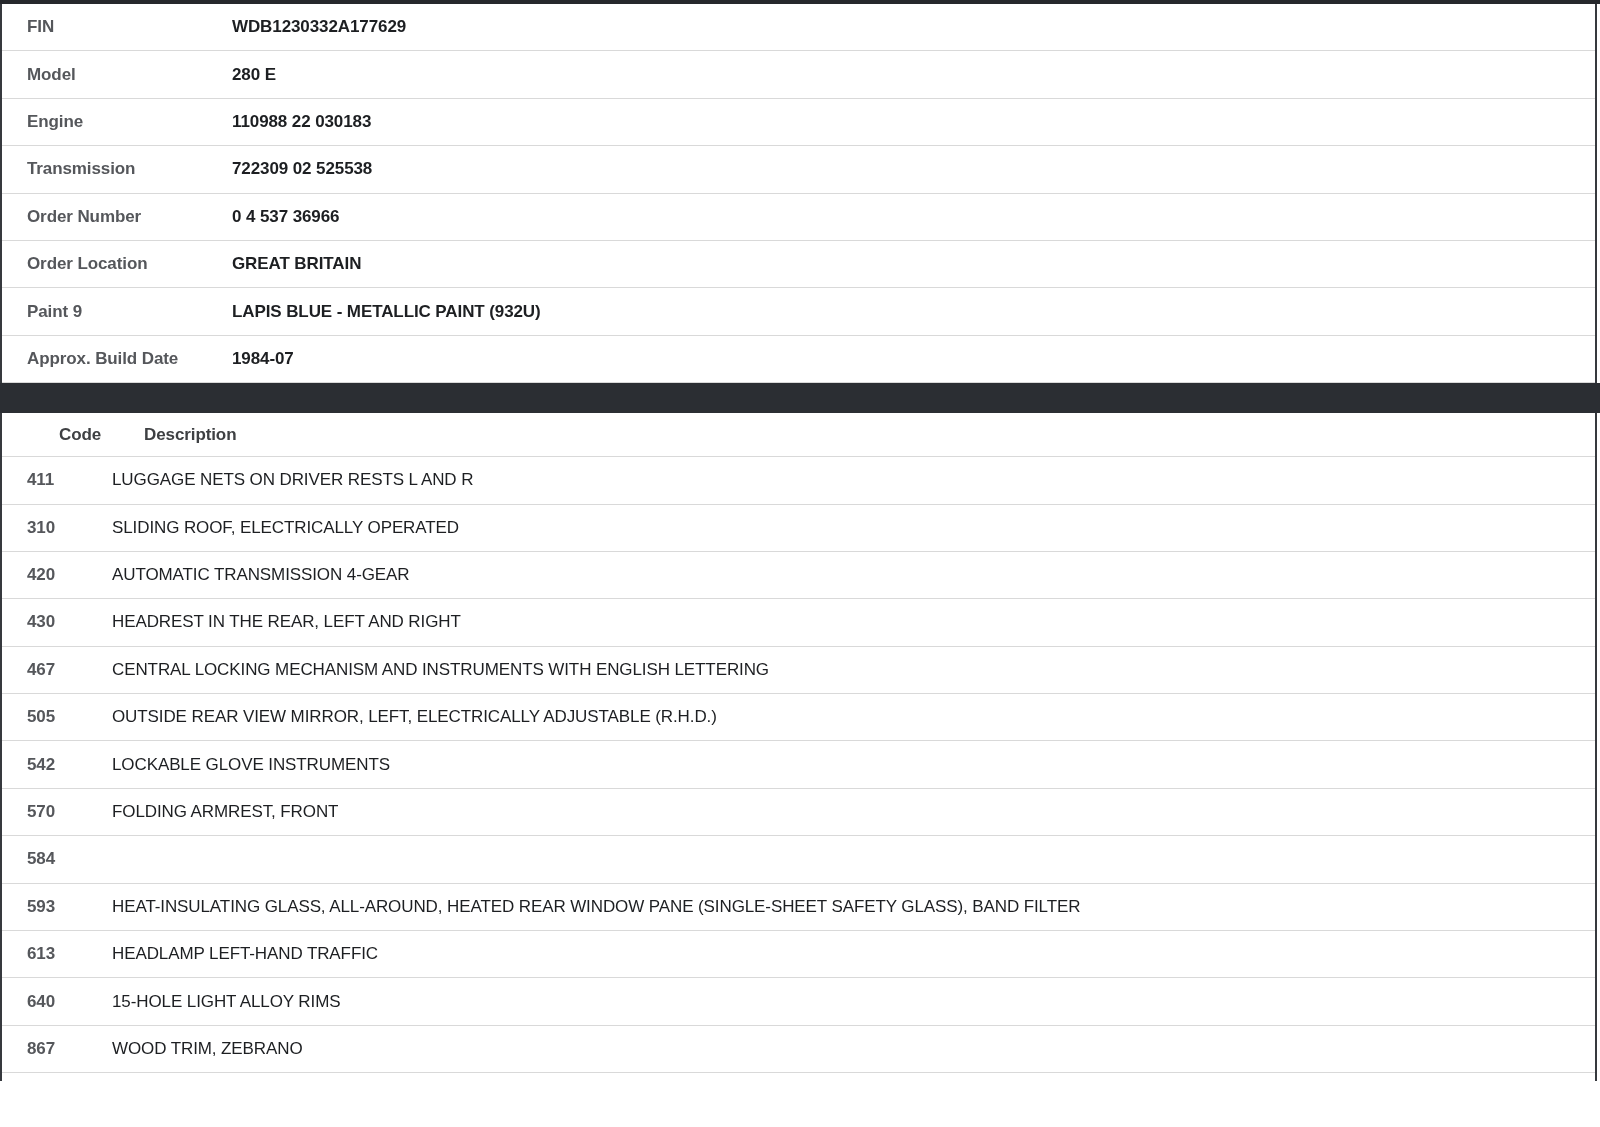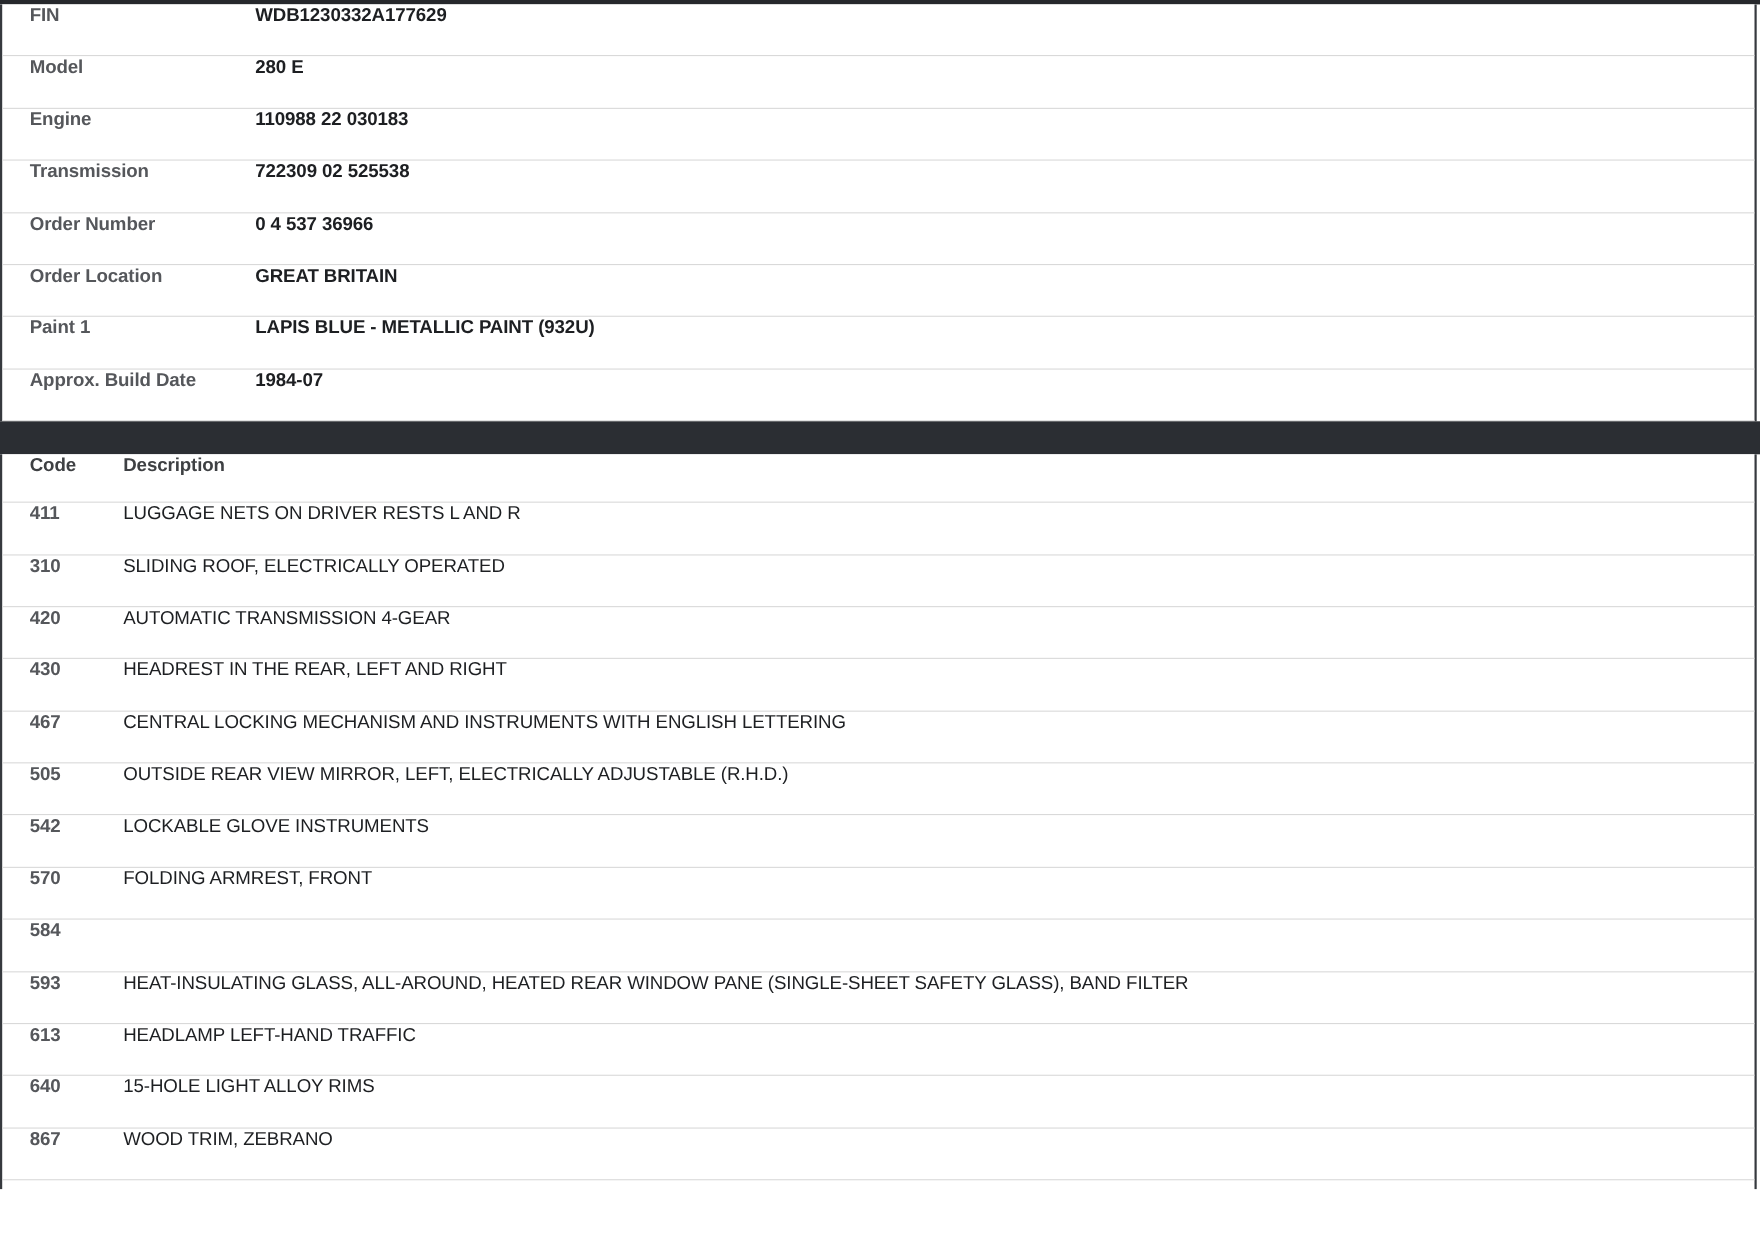--- a/index.html
+++ b/index.html
@@ -22,21 +22,21 @@
     background: #ffffff;
     border-left: 2px solid #36393e;
     border-right: 2px solid #36393e;
     margin-right: 3px;
   }
   .row {
     box-sizing: border-box;
     height: 47.4px;
     border-bottom: 1px solid #d9d9d9;
     display: flex;
-    align-items: flex-start;
+    align-items: center;
   }
   .cell { white-space: nowrap; overflow: hidden; }
   .label-cell {
     box-sizing: border-box;
     flex: 0 0 230px;
     width: 230px;
     padding-left: 25px;
     color: #55575b;
     font-weight: 700;
     letter-spacing: -0.1px;
@@ -46,20 +46,21 @@
     font-weight: 700;
     letter-spacing: -0.1px;
   }
   .separator {
     height: 30px;
     width: 100%;
     background: #2b2e33;
   }
   .header-row {
     height: 44px;
+    padding-left: 32px;
   }
   .code-cell {
     box-sizing: border-box;
     flex: 0 0 110px;
     width: 110px;
     padding-left: 25px;
     color: #55575b;
     font-weight: 700;
     letter-spacing: -0.1px;
   }
@@ -108,21 +109,21 @@
     <div class="cell value-cell">0 4 537 36966</div>
   </div>
 
   <div class="row">
     <div class="cell label-cell">Order Location</div>
     <div class="cell value-cell">GREAT BRITAIN</div>
   </div>
 
 
   <div class="row">
-    <div class="cell label-cell">Paint 1</div>
+    <div class="cell label-cell">Paint 9</div>
     <div class="cell value-cell">LAPIS BLUE - METALLIC PAINT (932U)</div>
   </div>
 
   <div class="row">
     <div class="cell label-cell">Approx. Build Date</div>
     <div class="cell value-cell">1984-07</div>
   </div>
 </div>
 
 <div class="separator"></div>

